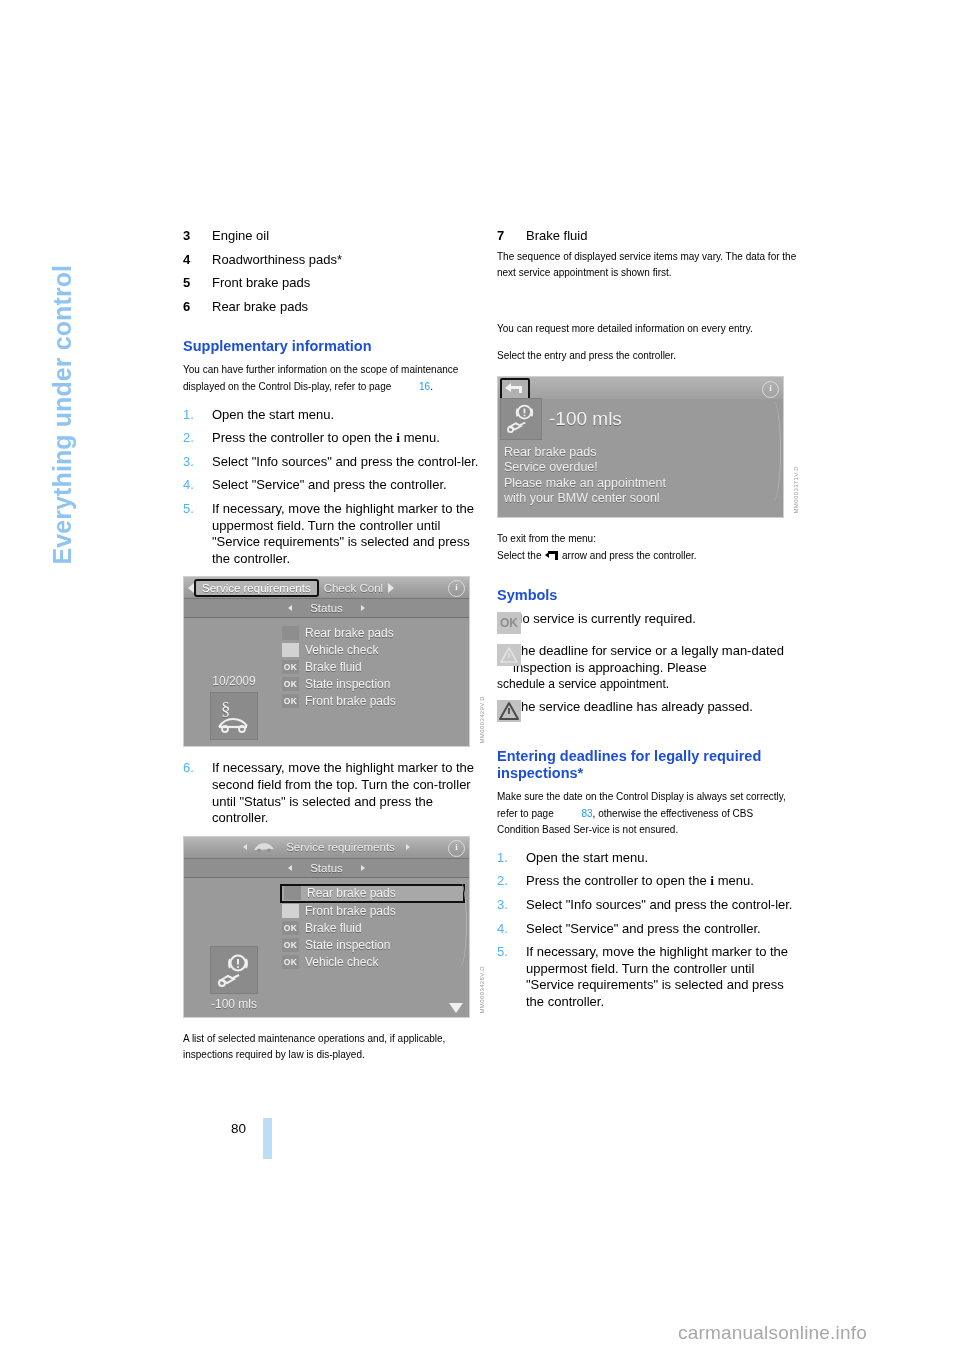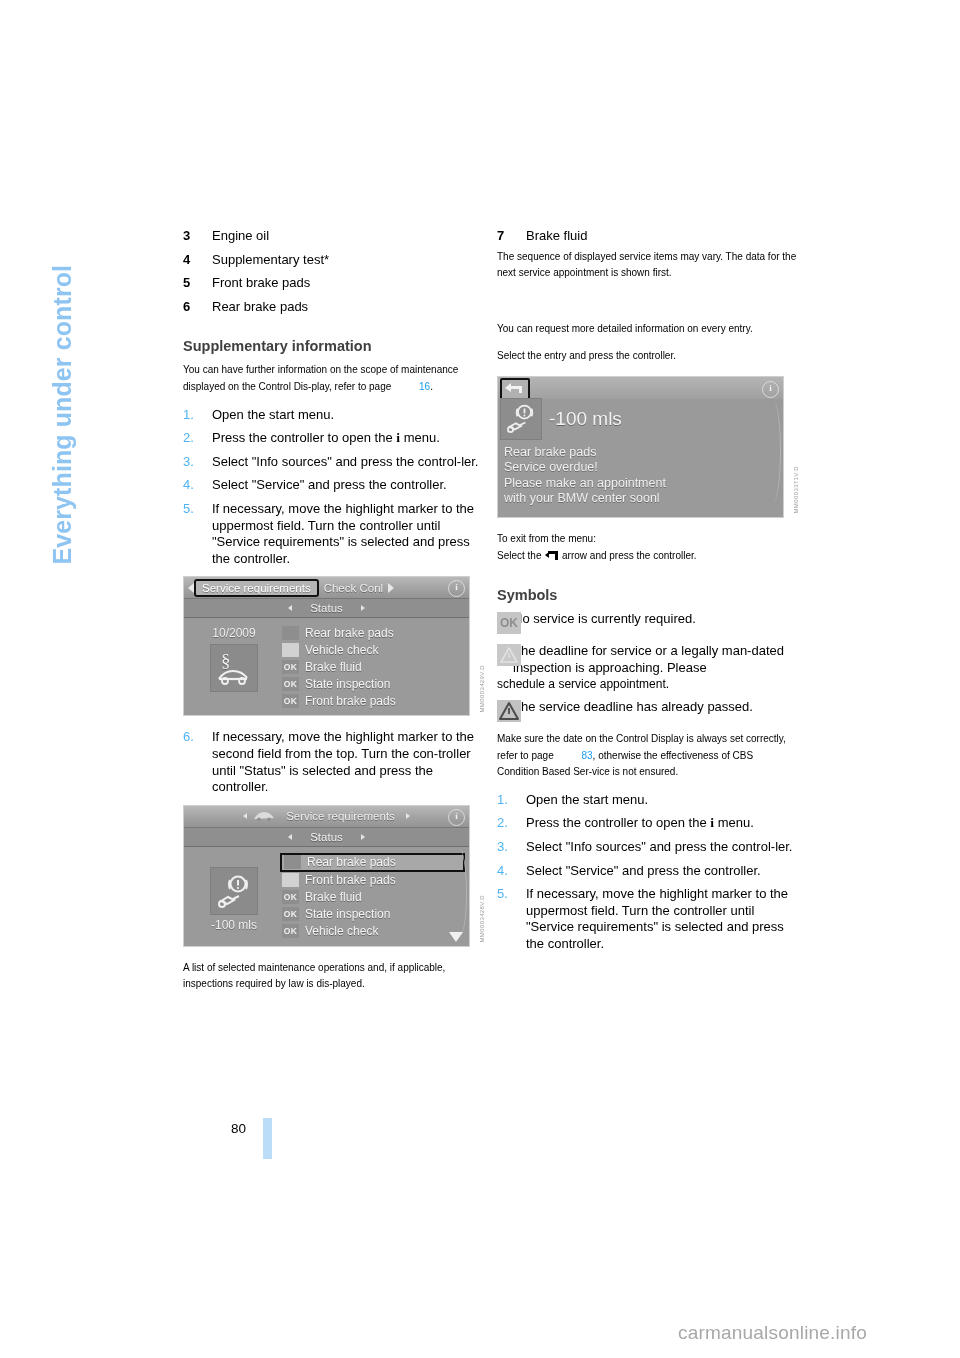--- a/index.html
+++ b/index.html
@@ -44,21 +44,21 @@
     position: absolute;
     width: 300px;
   }
   .col-left  { left: 183px; top: 228px; }
   .col-right { left: 497px; top: 228px; }
 
   
   .h2 {
     font-size: 14.5px;
     font-weight: bold;
-    color: #404040;
+    color: #1d4ed8;
     margin: 23px 0 7px 0;
     line-height: 17px;
   }
 
   p.body {
     font-size: 10px;
     line-height: 16.6px;
     margin: 0 0 11px 0;
   }
   p.body.tight { margin-bottom: 0; }
@@ -206,20 +206,21 @@
     min-height: 92px;
     box-sizing: border-box;
     position: relative;
   }
   .cd-left {
     width: 92px;
     flex: 0 0 92px;
     text-align: center;
     color: #efefef;
     text-shadow: 0 1px 0 rgba(0,0,0,.3);
+    margin-top: 48px;
   }
   .cd-date { font-size: 12px; margin: 2px 0 4px 0; }
   .cd-mls  { font-size: 12px; margin-top: 3px; }
   .cd-bigicon {
     width: 46px; height: 46px;
     margin: 0 auto;
     background: #8b8b8b;
     border: 1px solid #7e7e7e;
     position: relative;
   }
@@ -426,21 +427,21 @@
 
 <div class="col col-left">
 
   <ul class="boldlist">
     <li>
       <span class="marker">3</span>
       <span>Engine oil</span>
     </li>
     <li>
       <span class="marker">4</span>
-      <span>Supplementary test</span><sup class="star">*</sup>
+      <span>Roadworthiness pads</span><sup class="star">*</sup>
     </li>
     <li>
       <span class="marker">5</span>
       <span>Front brake pads</span>
     </li>
     <li>
       <span class="marker">6</span>
       <span>Rear brake pads</span>
     </li>
   </ul>
@@ -680,20 +681,21 @@
       <div class="sym-icon" style="background:#c2c2c2;">
         <svg width="24" height="22" viewBox="0 0 24 22" aria-hidden="true">
           <path d="M12 3 L21 19 H3 Z" fill="none" stroke="#4b4b4b" stroke-width="2" stroke-linejoin="round"></path>
           <line x1="12" y1="8" x2="12" y2="14" stroke="#4b4b4b" stroke-width="1.8"></line>
         </svg>
       </div>
       <div class="sym-text">The service deadline has already passed.</div>
     </div>
   </div>
 
+  <div class="h2">Entering deadlines for legally required inspections*</div>
 
   <p class="body"><span>Make sure the date on the Control Display is always set correctly, refer to page </span><span class="pageref">83</span><span>, otherwise the effectiveness of CBS Condition Based Ser-vice is not ensured.</span></p>
 
   <ul class="numlist">
     <li>
       <span class="marker">1.</span>
       <span>Open the start menu.</span>
     </li>
     <li>
       <span class="marker">2.</span>

